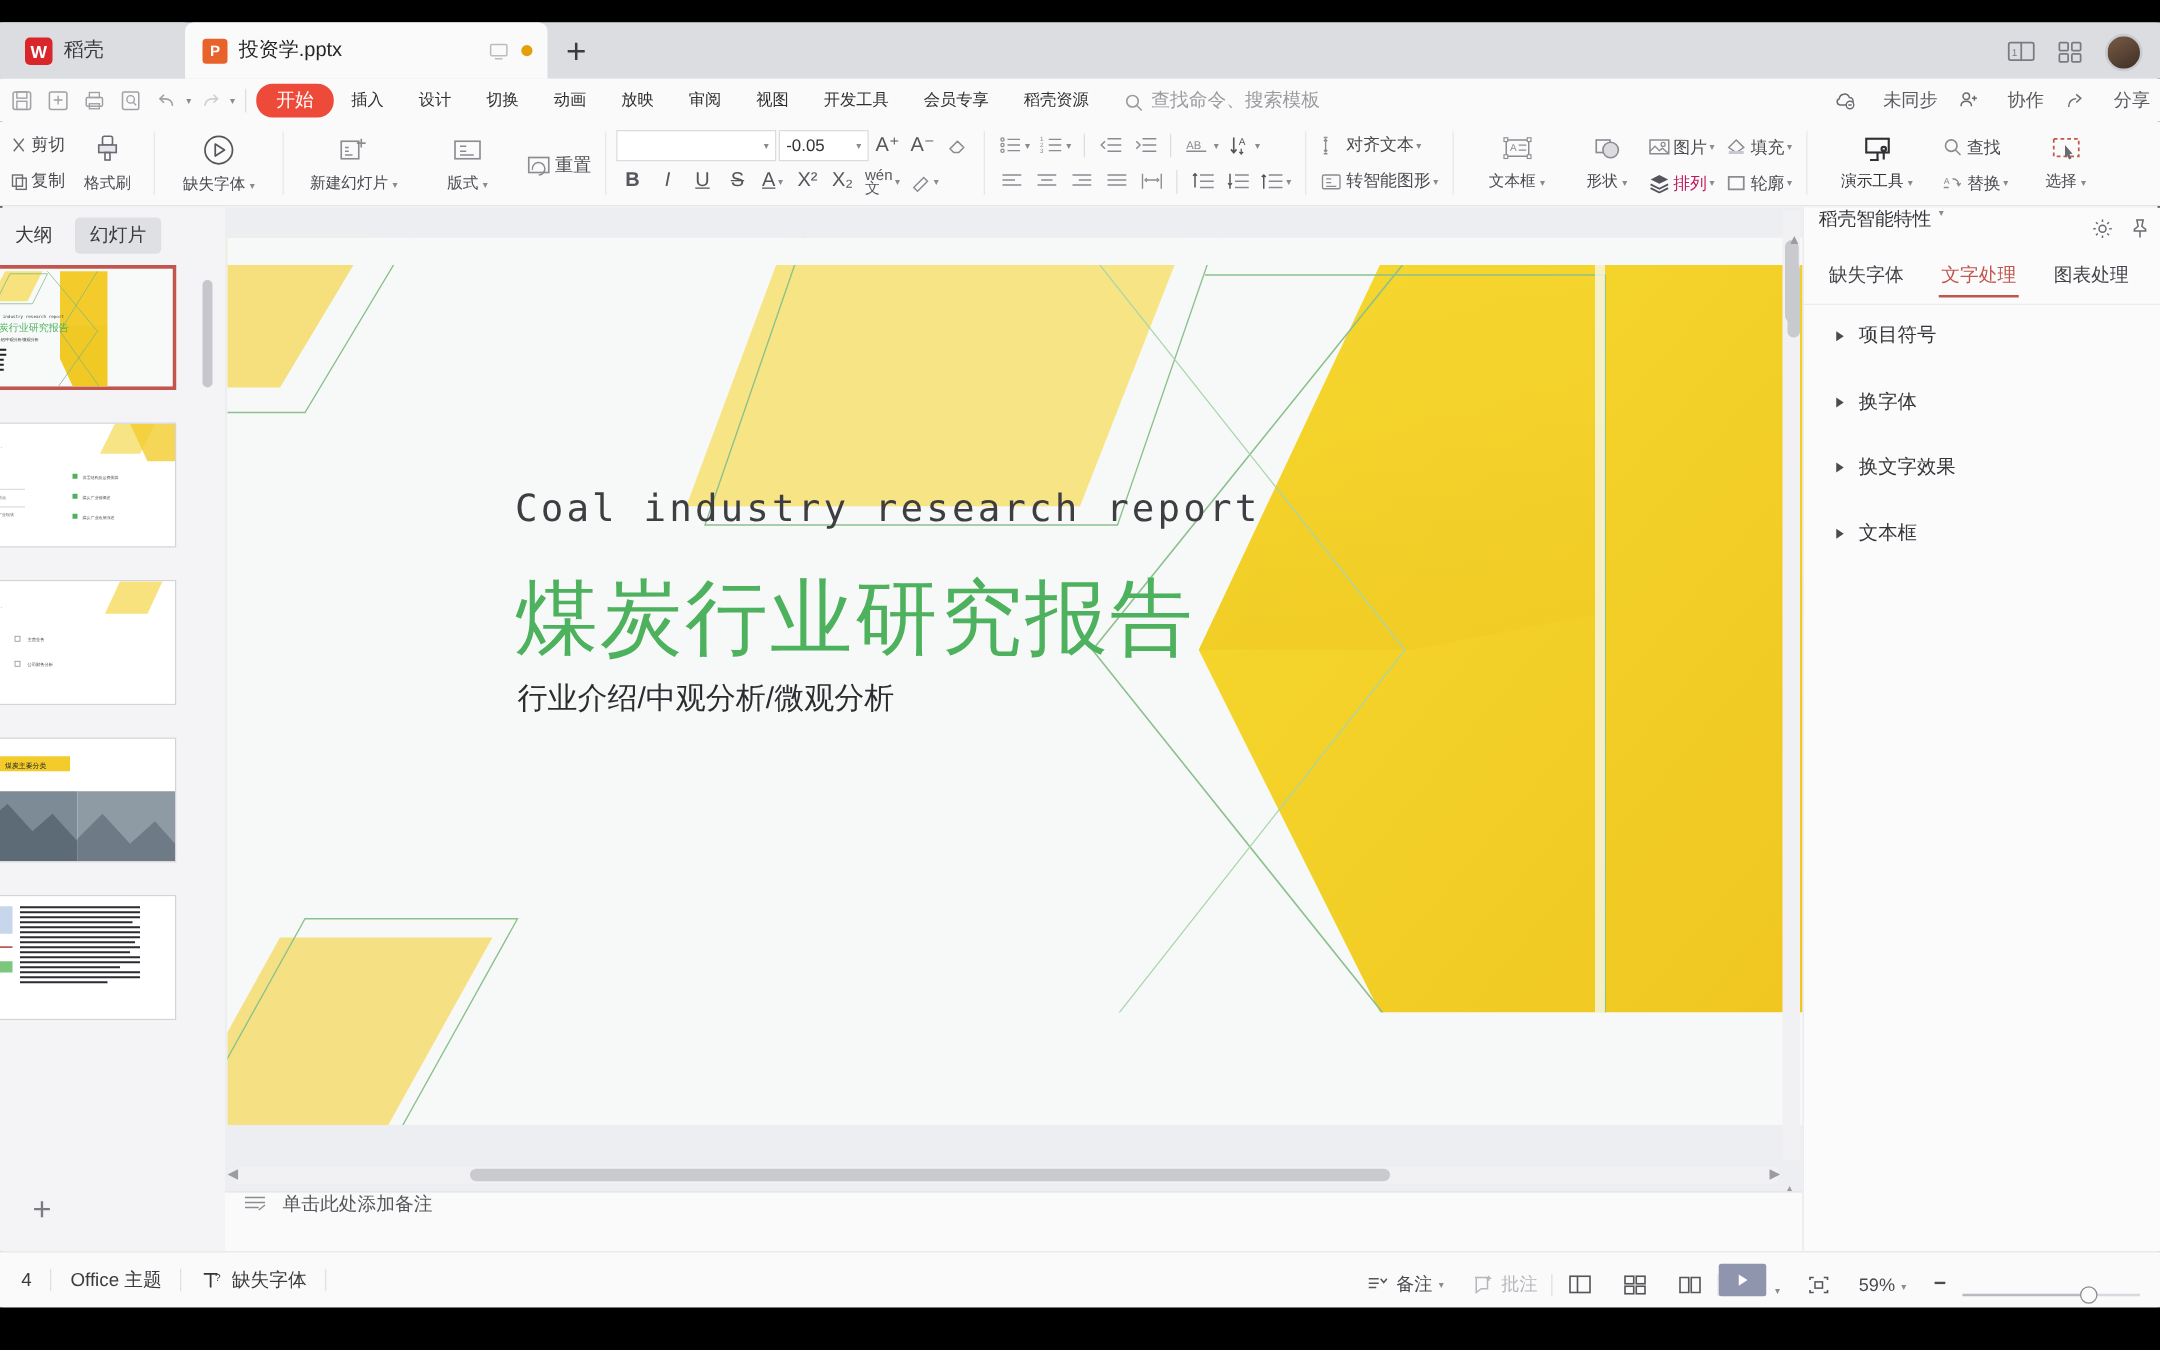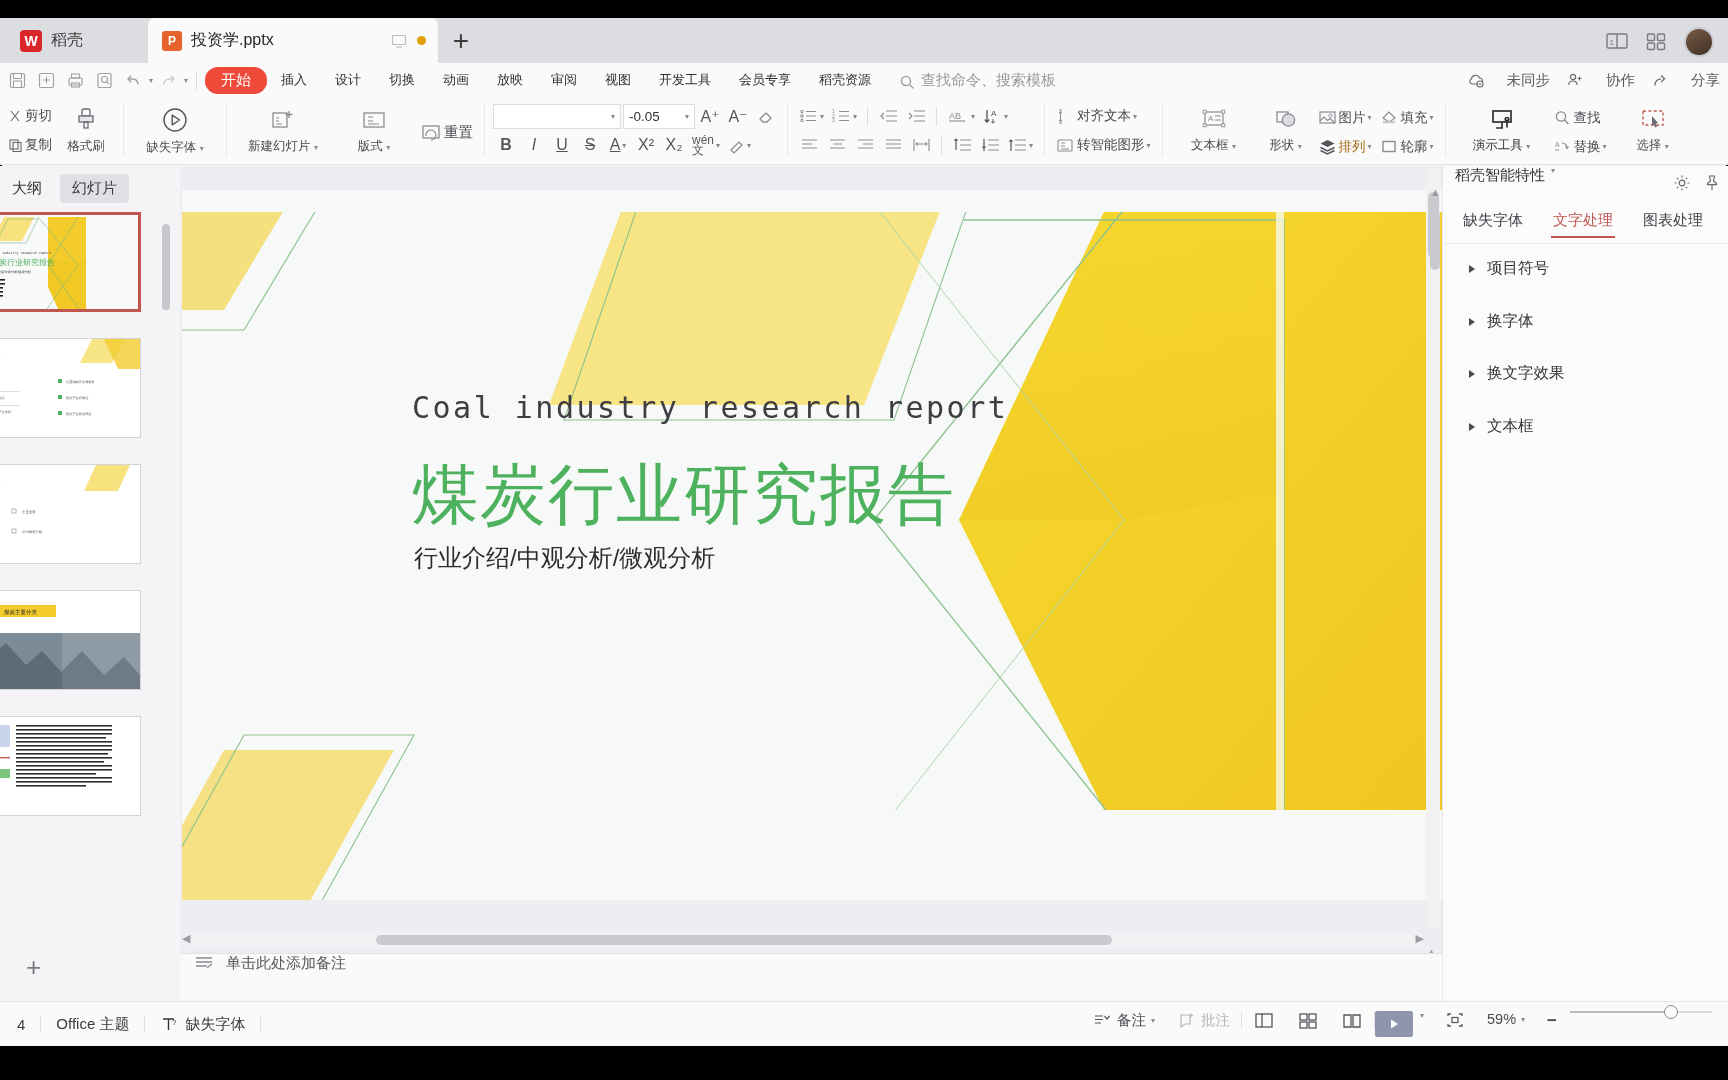--- a/index.html
+++ b/index.html
@@ -297,21 +297,21 @@
     display: flex; align-items: center;
   }
   .sb-left { display: flex; align-items: center; gap: 0; padding-left: 2px; }
   .sb-item {
     font-size: 15px; color: #3a3a3f; padding: 0 15px;
     display: flex; align-items: center; gap: 5px; white-space: nowrap;
   }
   .sb-sep { width: 1px; height: 18px; background: #e0e0e4; }
   .sb-right {
     position: absolute; right: 16px; display: flex;
-    align-items: flex-start; gap: 0;
+    align-items: flex-end; gap: 0;
   }
   .sb-btn {
     display: flex; align-items: center; gap: 5px;
     padding: 0 11px; font-size: 14.5px; color: #4a4a50;
   }
   .sb-btn.dim { color: #b6b6bc; }
   .play-btn {
     width: 38px; height: 26px; background: #9095ae;
     display: flex; align-items: center; justify-content: center;
     border-radius: 2px;
@@ -779,21 +779,21 @@
               <span class="caret">▾</span>
           </div>
         </div>
         <div class="rrow">
           <div class="sm-btn">
             <svg class="icon-svg" width="19" height="17" viewBox="0 0 19 17">
                 <path d="M9.5 2l7 3.5-7 3.5-7-3.5z" fill="#55555c"></path>
                 <path d="M2.5 9.5l7 3.5 7-3.5" fill="none" stroke="#55555c" stroke-width="1.4"></path>
                 <path d="M2.5 12.5l7 3.5 7-3.5" fill="none" stroke="#55555c" stroke-width="1.4"></path>
               </svg>
-            <span class="lbl" style="color:#a16207;">排列</span>
+            <span class="lbl" style="color:#be185d;">排列</span>
               <span class="caret">▾</span>
           </div>
           <div class="sm-btn">
             <svg class="icon-svg" width="19" height="17" viewBox="0 0 19 17">
                 <rect x="3" y="3.5" width="12" height="10" fill="none" stroke="#8b8b92" stroke-width="1.4"></rect>
               </svg>
             <span class="lbl">轮廓</span>
               <span class="caret">▾</span>
           </div>
         </div>

